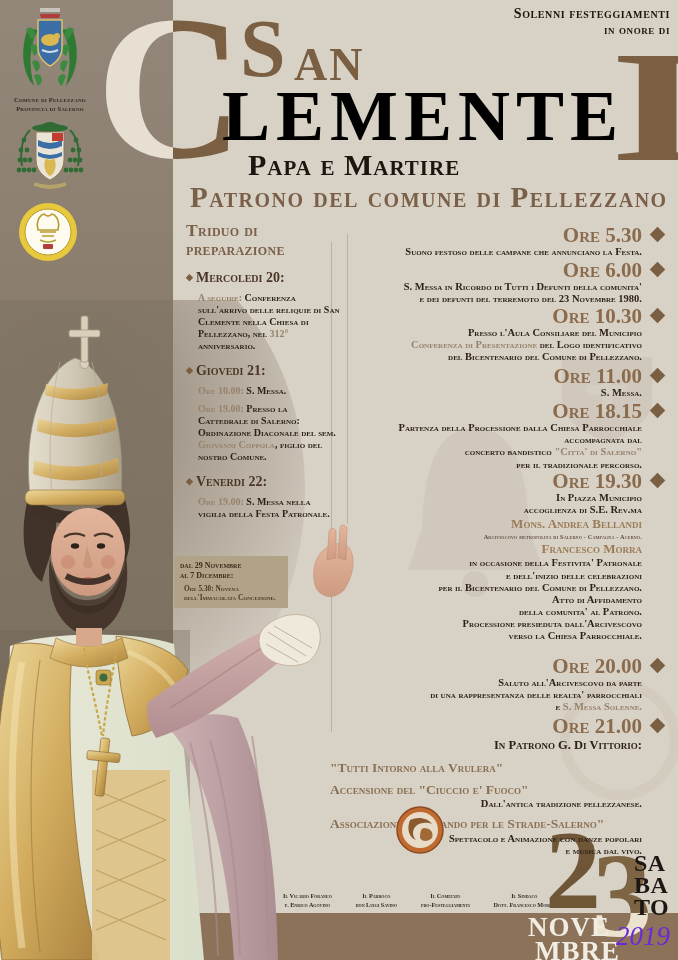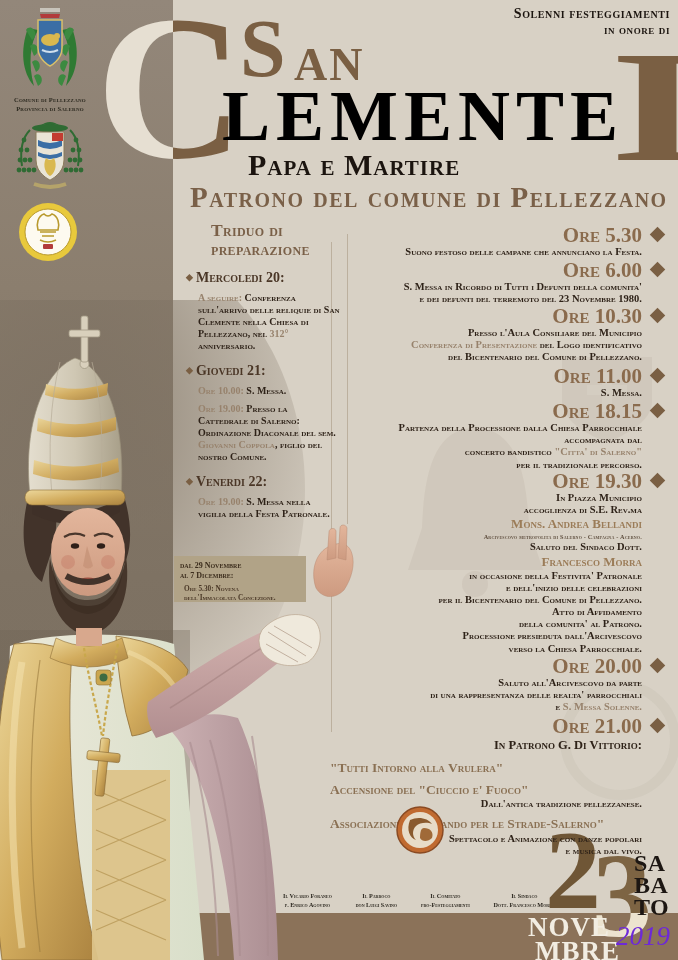--- a/index.html
+++ b/index.html
@@ -32,32 +32,32 @@
   .title-s{position:absolute;left:240px;top:8px;z-index:4;font-size:82px;line-height:1;font-weight:bold;color:#7a5f43;}
   .title-an{position:absolute;left:294px;top:42px;z-index:4;font-size:46px;line-height:1;font-weight:bold;color:#7a5f43;letter-spacing:2px;}
   .title-lemente{position:absolute;left:222px;top:80px;z-index:4;font-size:72px;line-height:1;font-weight:bold;color:#000000;letter-spacing:6px;}
   .bigI{position:absolute;left:610px;top:28px;z-index:4;font-size:158px;line-height:1;font-weight:bold;color:#7a5f43;
         transform:scaleX(1.55);transform-origin:left top;}
   .subtitle{position:absolute;left:248px;top:148px;z-index:4;font-size:30px;font-weight:bold;color:#1b140f;letter-spacing:1px;}
   .patron{position:absolute;left:190px;top:181px;z-index:4;font-size:29px;font-weight:bold;color:#7a6048;letter-spacing:1.5px;}
 
   
   .triduo{position:absolute;left:186px;top:221px;width:154px;z-index:4;}
-  .tri-h{font-size:17.5px;font-weight:bold;color:#7a6048;line-height:1.08;letter-spacing:.3px;margin-left:25px;}
+  .tri-h{font-size:17.5px;font-weight:bold;color:#7a6048;line-height:1.08;letter-spacing:.3px;}
   .tri-day{margin-top:11px;font-size:14px;font-weight:bold;color:#4a3626;line-height:1.15;
            text-indent:-12px;padding-left:12px;}
   .tri-day .dia{color:#7a5f43;font-size:9px;vertical-align:2px;margin-right:3px;}
   .tri-entry{margin-top:6px;padding-left:12px;font-size:10px;font-weight:bold;line-height:1.2;}
   .sg-dark{color:#2e2218;}
   .sg-mid{color:#97826c;}
   .col-divider{position:absolute;left:347px;top:234px;width:1px;height:290px;background:#bcb09e;z-index:3;}
 
   
-  .novena{position:absolute;left:174px;top:556px;width:132px;z-index:4;background:#b1a387;
-          padding:5px 4px 0 6px;box-sizing:border-box;}
+  .novena{position:absolute;left:174px;top:556px;width:114px;z-index:4;background:#b1a387;
+          padding:5px 4px 6px 6px;box-sizing:border-box;}
   .novena .n1{font-size:8px;font-weight:bold;color:#3c2d1d;line-height:1.2;}
   .novena .n2{font-size:7.3px;font-weight:bold;color:#4a3827;line-height:1.25;margin-top:4px;padding-left:4px;}
 
   
   .sched-wrap{position:absolute;left:330px;top:0;width:342px;height:820px;z-index:4;}
   .sched-line-v{position:absolute;left:331px;top:242px;width:1px;height:490px;background:#bcb09e;z-index:0;}
   .sched-item{position:absolute;left:0;width:342px;padding-right:30px;box-sizing:border-box;text-align:right;}
   .sched-time{font-size:21px;font-weight:bold;color:#8a6b4d;line-height:1.05;}
   .diamond{position:absolute;right:9px;top:5px;width:11px;height:11px;background:#7a5f43;transform:rotate(45deg);}
   .l-body{font-size:10.5px;font-weight:bold;line-height:1.16;}
@@ -242,21 +242,20 @@
         <div class="l-body"><span class="sg-dark">concerto bandistico </span><span class="sg-mid">"Citta' di Salerno"</span></div>
         <div class="l-body"><span class="sg-dark">per il tradizionale percorso.</span></div>
       </div>
       <div class="sched-item" style="top: 470px;">
         <div class="sched-time">Ore 19.30</div>
         <div class="diamond"></div>
         <div class="l-body"><span class="sg-dark">In Piazza Municipio</span></div>
         <div class="l-body"><span class="sg-dark">accoglienza di S.E. Rev.ma</span></div>
         <div class="l-name"><span class="sg-name">Mons. Andrea Bellandi</span></div>
         <div class="l-tiny"><span class="sg-tiny">Arcivescovo metropolita di Salerno - Campagna - Acerno.</span></div>
-        <div class="l-body"><span class="sg-dark">Saluto del Sindaco Dott.</span></div>
         <div class="l-name"><span class="sg-name">Francesco Morra</span></div>
         <div class="l-body"><span class="sg-dark">in occasione della Festivita' Patronale</span></div>
         <div class="l-body"><span class="sg-dark">e dell'inizio delle celebrazioni</span></div>
         <div class="l-body"><span class="sg-dark">per il Bicentenario del Comune di Pellezzano.</span></div>
         <div class="l-body"><span class="sg-dark">Atto di Affidamento</span></div>
         <div class="l-body"><span class="sg-dark">della comunita' al Patrono.</span></div>
         <div class="l-body"><span class="sg-dark">Processione presieduta dall'Arcivescovo</span></div>
         <div class="l-body"><span class="sg-dark">verso la Chiesa Parrocchiale.</span></div>
       </div>
       <div class="sched-item" style="top: 655px;">

